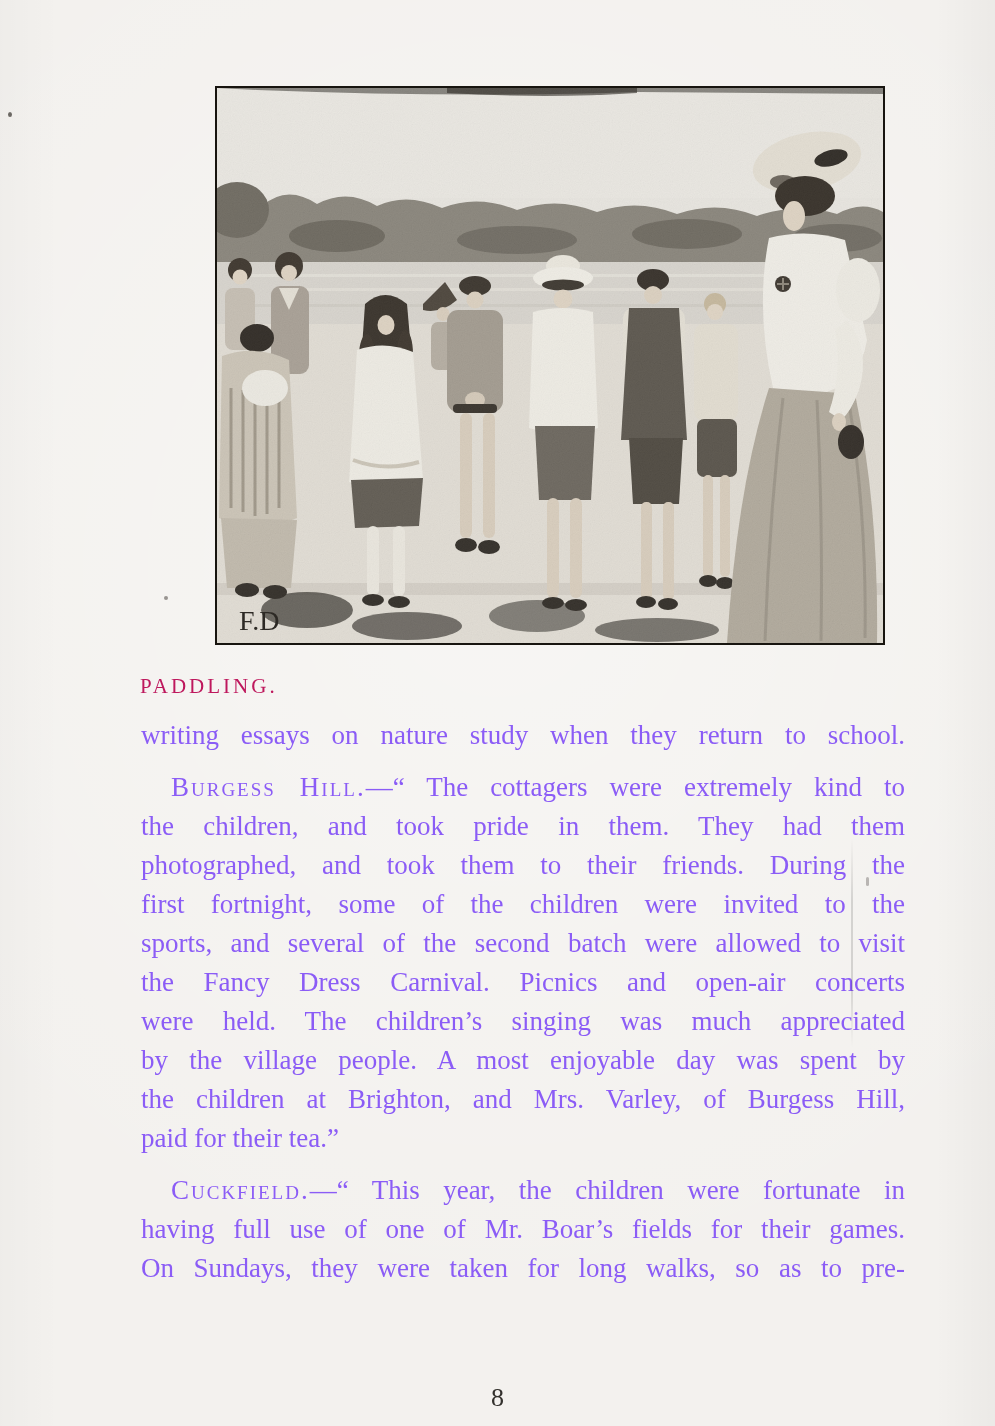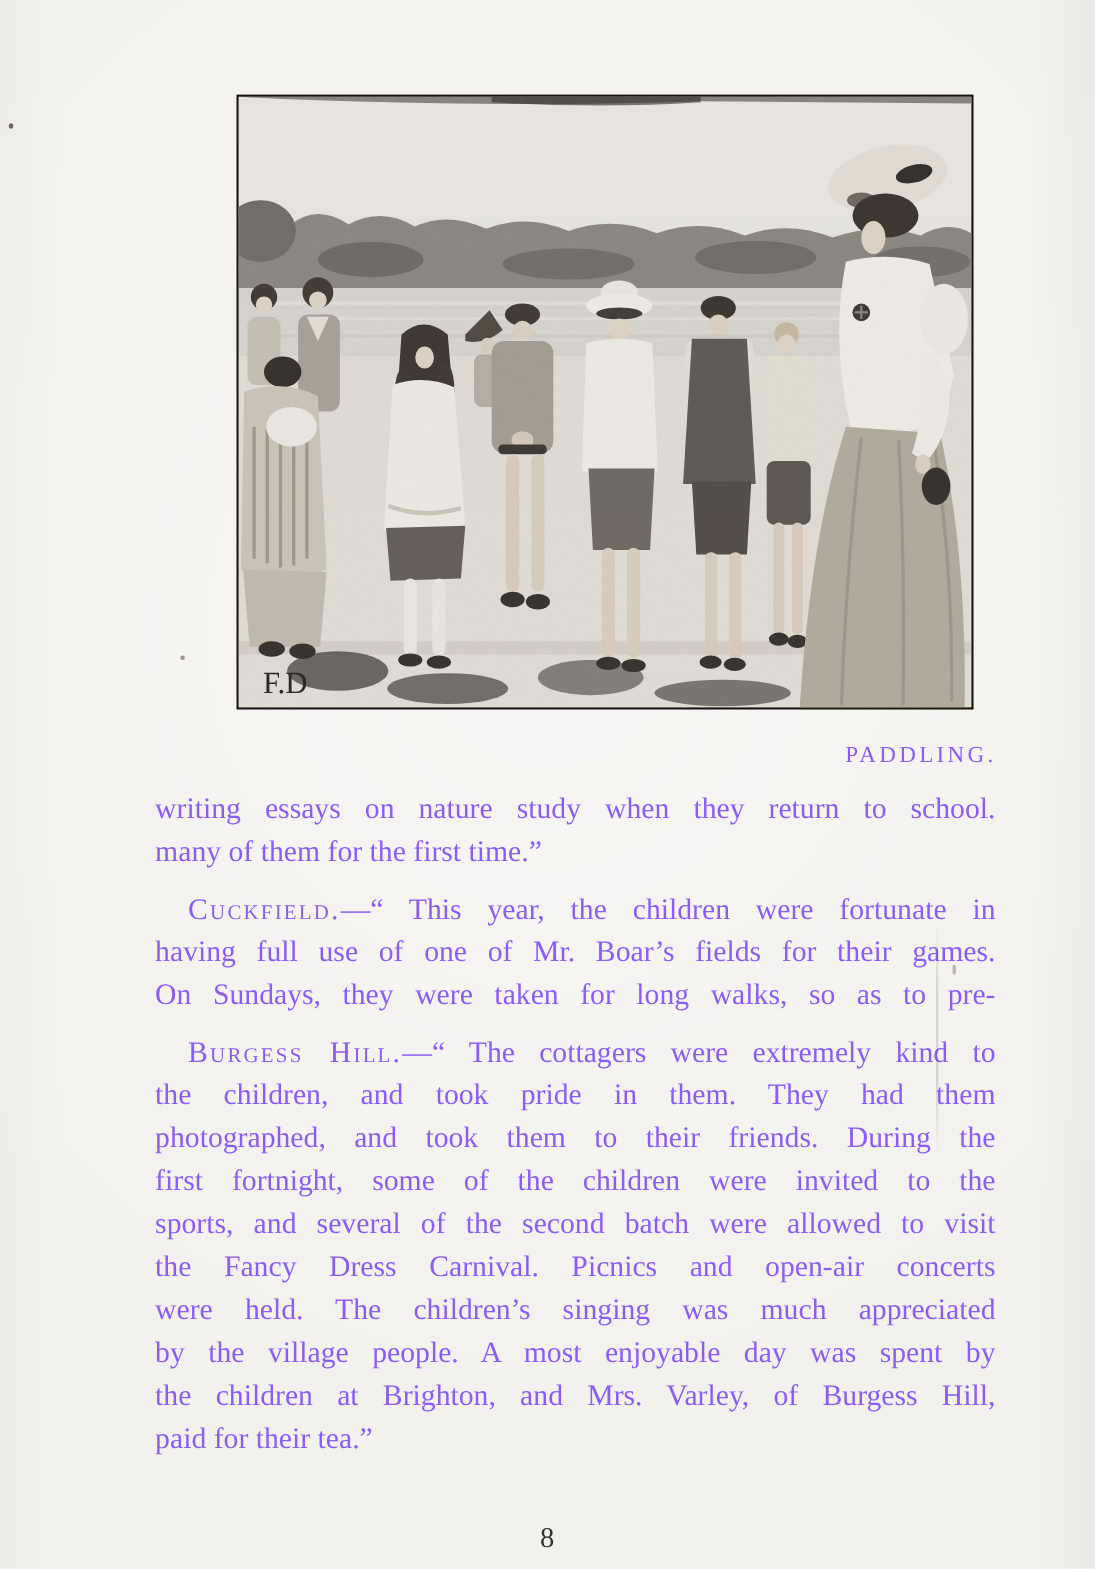--- a/index.html
+++ b/index.html
@@ -20,23 +20,23 @@
   .photo{
     position:absolute;left:187px;top:86px;width:666px;height:555px;
     border:2px solid #17140f;
     background:#eceae5;
     box-sizing:content-box;
     margin-left:28px;
   }
   .photo svg{display:block;}
   .caption{
     position:absolute;left:140px;top:674px;width:766px;
-    text-align:right;
+    text-align:left;
     font-size:21px;letter-spacing:3px;
-    color:#8b5cf6;
+    color:#be185d;
   }
   .textblock{
     position:absolute;left:141px;top:716px;width:764px;
     font-size:27px;
   }
   .para{margin:0 0 13px 0;padding:0;}
   .para + .para{}
   .line{
     height:39px;line-height:39px;
     text-align:justify;text-align-last:justify;
@@ -222,41 +222,40 @@
 
     <rect x="0" y="0" width="666" height="555" filter="url(#grain)" opacity="0.10" fill="#d9d2c4"></rect>
   </svg>
 </div>
 
 <div class="caption">PADDLING.</div>
 
 <div class="textblock">
   <div class="para">
     <div class="line">writing essays on nature study when they return to school.</div>
-    <div class="line lastline">many of them for the first time.”</div>
-  </div>
-
-  <div class="para">
-    <div class="line indent"><span class="smallcaps">Cuckfield.</span><span>—“ This year, the children were fortunate in</span></div>
-    <div class="line">having full use of one of Mr. Boar’s fields for their games.</div>
-    <div class="line">On Sundays, they were taken for long walks, so as to pre-</div>
   </div>
 
   <div class="para">
     <div class="line indent"><span class="smallcaps">Burgess Hill.</span><span>—“ The cottagers were extremely kind to</span></div>
     <div class="line">the children, and took pride in them.  They had them</div>
     <div class="line">photographed, and took them to their friends.  During the</div>
     <div class="line">first fortnight, some of the children were invited to the</div>
     <div class="line">sports, and several of the second batch were allowed to visit</div>
     <div class="line">the Fancy Dress Carnival.  Picnics and open-air concerts</div>
     <div class="line">were held.  The children’s singing was much appreciated</div>
     <div class="line">by the village people.  A most enjoyable day was spent by</div>
     <div class="line">the children at Brighton, and Mrs. Varley, of Burgess Hill,</div>
     <div class="line lastline">paid for their tea.”</div>
   </div>
+
+  <div class="para">
+    <div class="line indent"><span class="smallcaps">Cuckfield.</span><span>—“ This year, the children were fortunate in</span></div>
+    <div class="line">having full use of one of Mr. Boar’s fields for their games.</div>
+    <div class="line">On Sundays, they were taken for long walks, so as to pre-</div>
+  </div>
 </div>
 
 <div class="pageno">8</div>
 
 <div class="speck s1"></div>
 <div class="speck s2"></div>
 <div class="speck s3"></div>
 <div class="crease"></div>
 
 </body></html>

